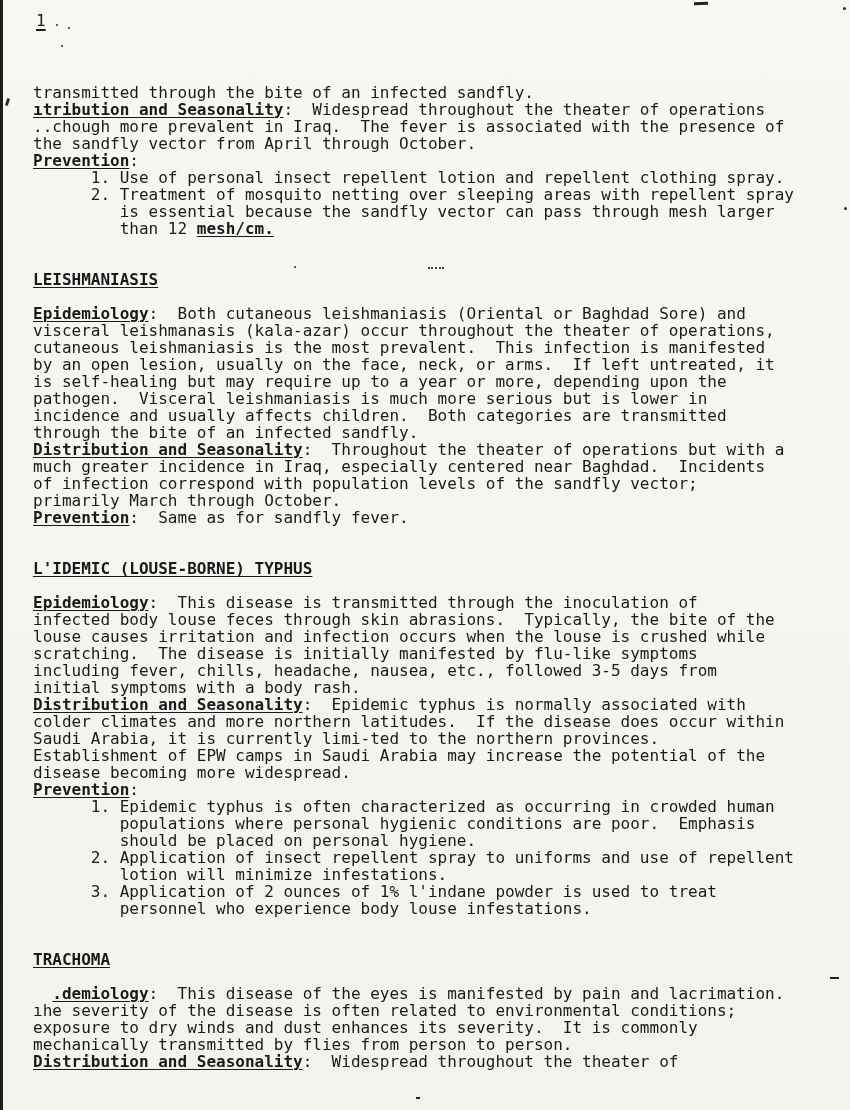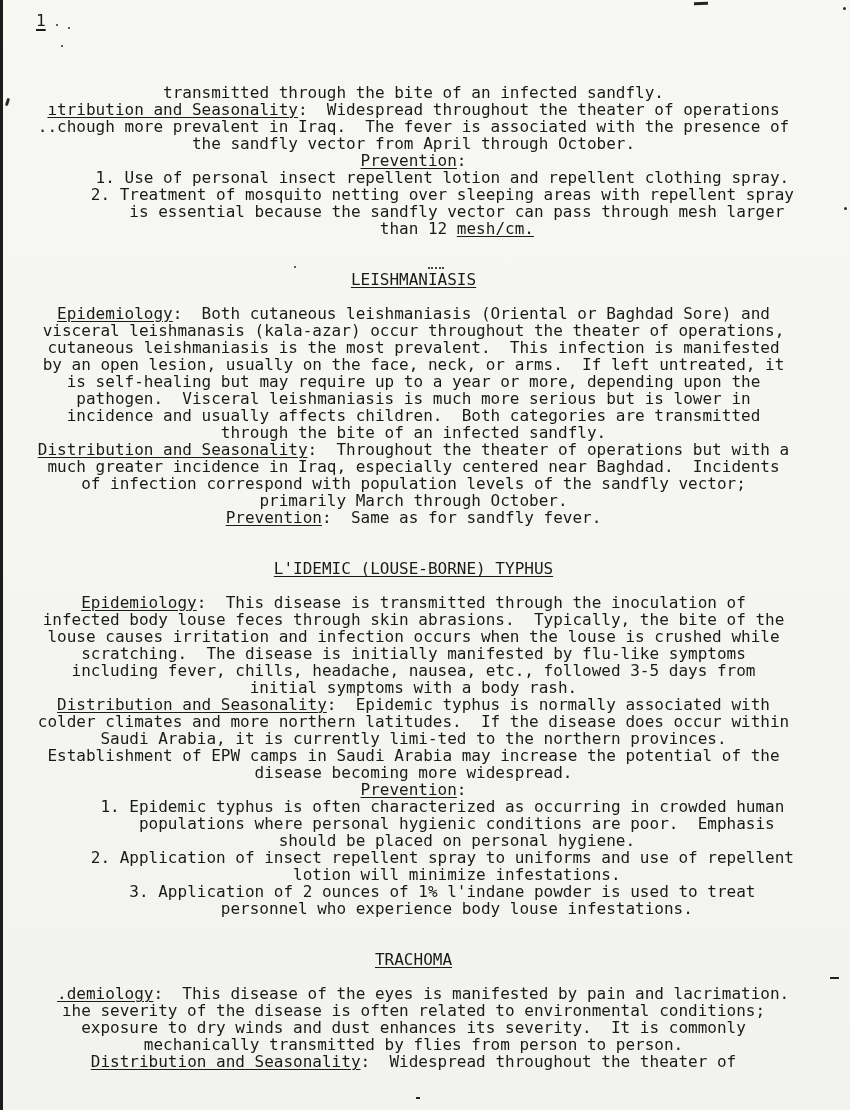--- a/index.html
+++ b/index.html
@@ -34,25 +34,26 @@
     text-decoration-thickness: 1.5px;
     text-underline-offset: 3px;
   }
   .doc-body {
     position: absolute;
     left: 33px; top: 84px;
     font-size: 16px;
     line-height: 17px;
     white-space: pre;
   }
-  .line { height: 17px; text-align: center; }
+  .line { height: 17px; }
   .u {
     text-decoration: underline;
     text-decoration-thickness: 1.4px;
     text-underline-offset: 2px;
+    font-weight: bold;
   }
   
   .speck {
     position: absolute;
     background: #2a2a2a;
     border-radius: 50%;
   }
   .dash {
     position: absolute;
     background: #232323;

